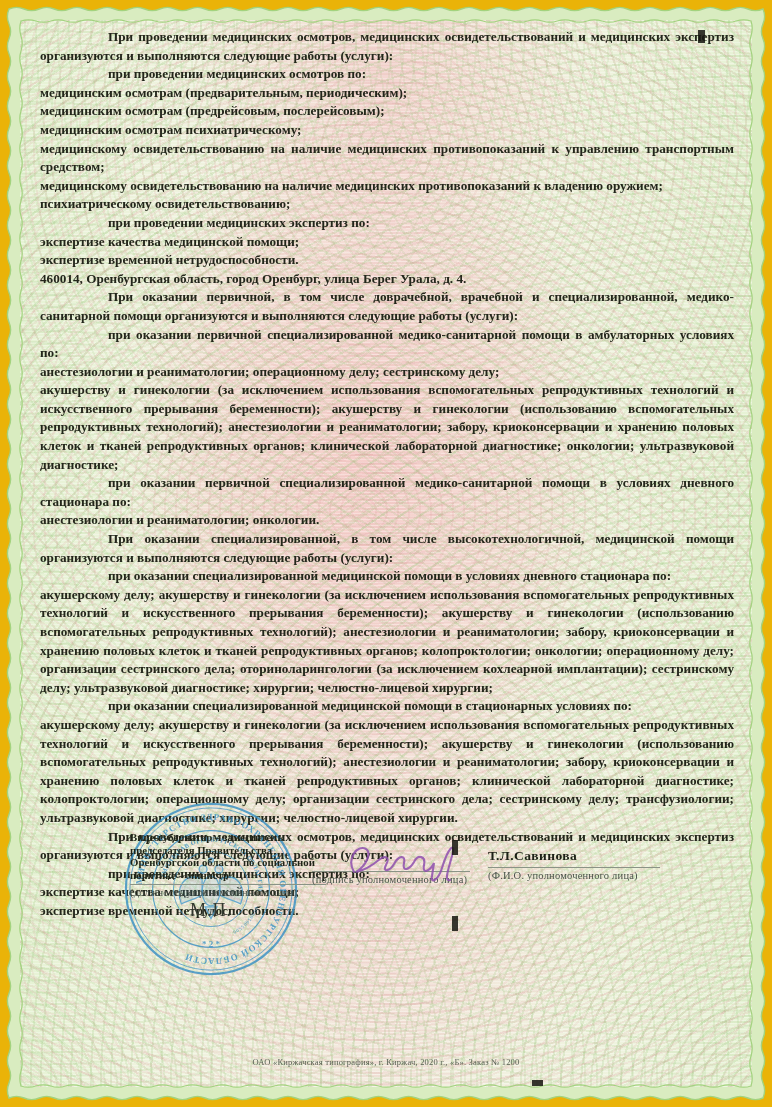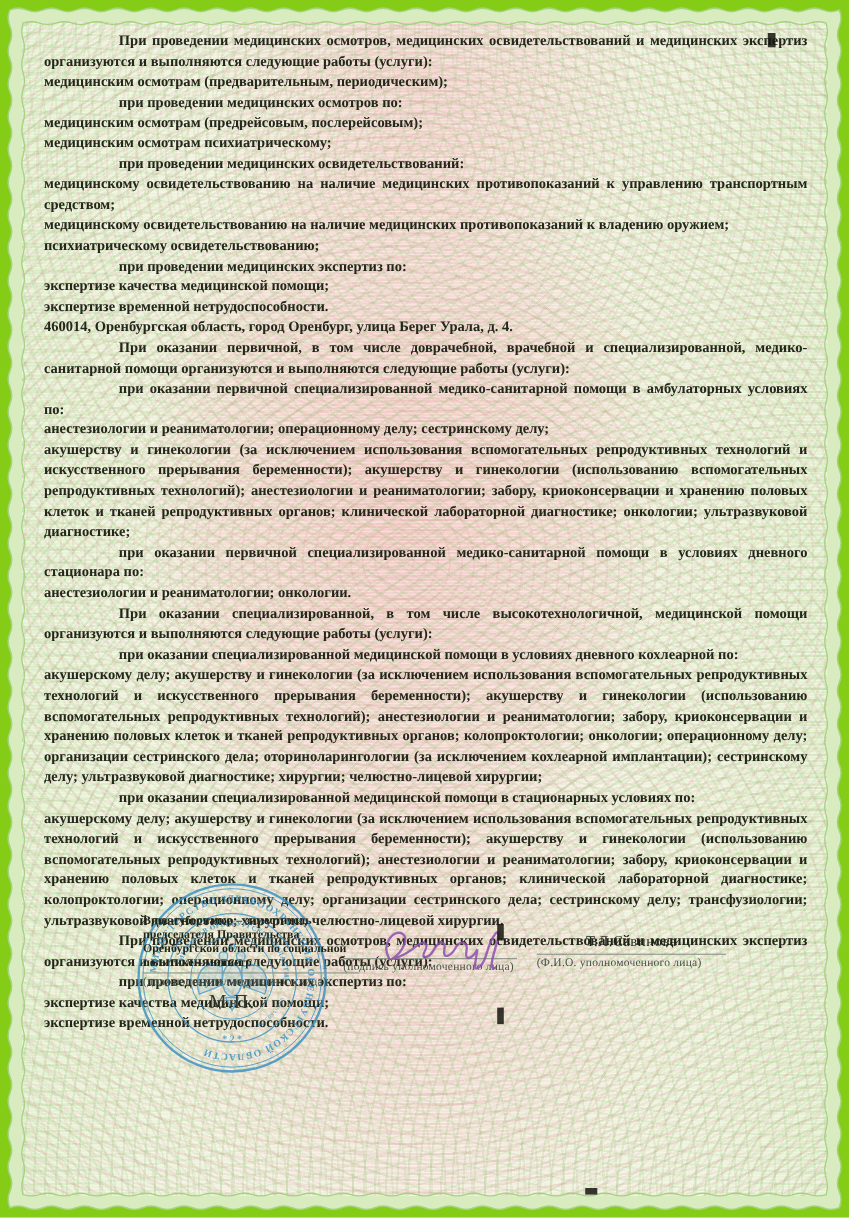--- a/index.html
+++ b/index.html
@@ -1,18 +1,18 @@
 <!DOCTYPE html>
 <html><head>
 <meta charset="utf-8">
 <style>
   html,body{margin:0;padding:0;}
   .page{
     position:relative; width:772px; height:1107px; overflow:hidden;
-    background:#84cc16;
+    background:#eab308;
     font-family:"Liberation Serif", serif;
   }
   svg.full{position:absolute; left:0; top:0; width:772px; height:1107px;}
   
   .doc-bg{
     position:absolute; left:20px; top:20px; right:20px; bottom:20px;
     background-color:#eef5e0;
     background-image:
       repeating-radial-gradient(circle at 50% 12%, rgba(216,150,150,0.14) 0 2px, rgba(255,255,255,0) 2px 9px),
       repeating-radial-gradient(circle at 47% 46%, rgba(210,140,140,0.13) 0 2px, rgba(255,255,255,0) 2px 11px),
@@ -41,21 +41,21 @@
   .sig-col{ position:absolute; }
   .official-title{
     font-size:10.8px; font-weight:bold; color:#1f2418; line-height:12.6px;
   }
   .sig-line{ border-bottom:1px solid #8a9386; height:0; margin-top:3px; }
   .sig-label{
     font-size:10.5px; color:#49524a; margin-top:2px;
     font-weight:normal; letter-spacing:0.2px;
   }
   .sig-name{
-    font-size:13.5px; font-weight:normal; color:#1c2016; text-align:center;
+    font-size:13.5px; font-weight:bold; color:#1c2016; 
     letter-spacing:0.4px;
   }
   .mp-mark{
     position:absolute; left:190px; top:900px; font-size:18px;
     color:#333a30; letter-spacing:1px;
   }
   .sig-ink{ position:absolute; left:338px; top:836px; width:134px; height:46px; }
   .stamp{ position:absolute; left:122px; top:800px; width:178px; height:178px; opacity:0.85; }
   .footer-note{
     position:absolute; left:0; right:0; top:1057px; text-align:center;
@@ -81,40 +81,39 @@
   <div class="doc-bg"></div>
 
   <svg class="full" aria-hidden="true">
     <path id="border-inner-line" fill="none" stroke="#a3d37f" stroke-width="1.2" d="M 21 21 Q 28.4 18.6 35.9 21.0 Q 43.3 23.4 50.8 21.0 Q 58.2 18.6 65.7 21.0 Q 73.1 23.4 80.6 21.0 Q 88.0 18.6 95.5 21.0 Q 102.9 23.4 110.4 21.0 Q 117.8 18.6 125.3 21.0 Q 132.7 23.4 140.2 21.0 Q 147.6 18.6 155.1 21.0 Q 162.5 23.4 170.0 21.0 Q 177.4 18.6 184.9 21.0 Q 192.3 23.4 199.8 21.0 Q 207.2 18.6 214.7 21.0 Q 222.1 23.4 229.6 21.0 Q 237.0 18.6 244.5 21.0 Q 251.9 23.4 259.4 21.0 Q 266.8 18.6 274.3 21.0 Q 281.7 23.4 289.2 21.0 Q 296.6 18.6 304.1 21.0 Q 311.5 23.4 319.0 21.0 Q 326.4 18.6 333.9 21.0 Q 341.3 23.4 348.8 21.0 Q 356.2 18.6 363.7 21.0 Q 371.1 23.4 378.6 21.0 Q 386.0 18.6 393.4 21.0 Q 400.9 23.4 408.3 21.0 Q 415.8 18.6 423.2 21.0 Q 430.7 23.4 438.1 21.0 Q 445.6 18.6 453.0 21.0 Q 460.5 23.4 467.9 21.0 Q 475.4 18.6 482.8 21.0 Q 490.3 23.4 497.7 21.0 Q 505.2 18.6 512.6 21.0 Q 520.1 23.4 527.5 21.0 Q 535.0 18.6 542.4 21.0 Q 549.9 23.4 557.3 21.0 Q 564.8 18.6 572.2 21.0 Q 579.7 23.4 587.1 21.0 Q 594.6 18.6 602.0 21.0 Q 609.5 23.4 616.9 21.0 Q 624.4 18.6 631.8 21.0 Q 639.3 23.4 646.7 21.0 Q 654.2 18.6 661.6 21.0 Q 669.1 23.4 676.5 21.0 Q 684.0 18.6 691.4 21.0 Q 698.9 23.4 706.3 21.0 Q 713.8 18.6 721.2 21.0 Q 728.7 23.4 736.1 21.0 Q 743.6 18.6 751.0 21.0 Q 753.4 28.5 751.0 36.0 Q 748.6 43.5 751.0 51.0 Q 753.4 58.5 751.0 66.0 Q 748.6 73.5 751.0 81.0 Q 753.4 88.5 751.0 96.0 Q 748.6 103.5 751.0 111.0 Q 753.4 118.5 751.0 126.0 Q 748.6 133.5 751.0 141.0 Q 753.4 148.5 751.0 156.0 Q 748.6 163.5 751.0 171.0 Q 753.4 178.5 751.0 186.0 Q 748.6 193.5 751.0 201.0 Q 753.4 208.5 751.0 216.0 Q 748.6 223.5 751.0 231.0 Q 753.4 238.5 751.0 246.0 Q 748.6 253.5 751.0 261.0 Q 753.4 268.5 751.0 276.0 Q 748.6 283.5 751.0 291.0 Q 753.4 298.5 751.0 306.0 Q 748.6 313.5 751.0 321.0 Q 753.4 328.5 751.0 336.0 Q 748.6 343.5 751.0 351.0 Q 753.4 358.5 751.0 366.0 Q 748.6 373.5 751.0 381.0 Q 753.4 388.5 751.0 396.0 Q 748.6 403.5 751.0 411.0 Q 753.4 418.5 751.0 426.0 Q 748.6 433.5 751.0 441.0 Q 753.4 448.5 751.0 456.0 Q 748.6 463.5 751.0 471.0 Q 753.4 478.5 751.0 486.0 Q 748.6 493.5 751.0 501.0 Q 753.4 508.5 751.0 516.0 Q 748.6 523.5 751.0 531.0 Q 753.4 538.5 751.0 546.0 Q 748.6 553.5 751.0 561.0 Q 753.4 568.5 751.0 576.0 Q 748.6 583.5 751.0 591.0 Q 753.4 598.5 751.0 606.0 Q 748.6 613.5 751.0 621.0 Q 753.4 628.5 751.0 636.0 Q 748.6 643.5 751.0 651.0 Q 753.4 658.5 751.0 666.0 Q 748.6 673.5 751.0 681.0 Q 753.4 688.5 751.0 696.0 Q 748.6 703.5 751.0 711.0 Q 753.4 718.5 751.0 726.0 Q 748.6 733.5 751.0 741.0 Q 753.4 748.5 751.0 756.0 Q 748.6 763.5 751.0 771.0 Q 753.4 778.5 751.0 786.0 Q 748.6 793.5 751.0 801.0 Q 753.4 808.5 751.0 816.0 Q 748.6 823.5 751.0 831.0 Q 753.4 838.5 751.0 846.0 Q 748.6 853.5 751.0 861.0 Q 753.4 868.5 751.0 876.0 Q 748.6 883.5 751.0 891.0 Q 753.4 898.5 751.0 906.0 Q 748.6 913.5 751.0 921.0 Q 753.4 928.5 751.0 936.0 Q 748.6 943.5 751.0 951.0 Q 753.4 958.5 751.0 966.0 Q 748.6 973.5 751.0 981.0 Q 753.4 988.5 751.0 996.0 Q 748.6 1003.5 751.0 1011.0 Q 753.4 1018.5 751.0 1026.0 Q 748.6 1033.5 751.0 1041.0 Q 753.4 1048.5 751.0 1056.0 Q 748.6 1063.5 751.0 1071.0 Q 753.4 1078.5 751.0 1086.0 Q 743.6 1088.4 736.1 1086.0 Q 728.7 1083.6 721.2 1086.0 Q 713.8 1088.4 706.3 1086.0 Q 698.9 1083.6 691.4 1086.0 Q 684.0 1088.4 676.5 1086.0 Q 669.1 1083.6 661.6 1086.0 Q 654.2 1088.4 646.7 1086.0 Q 639.3 1083.6 631.8 1086.0 Q 624.4 1088.4 616.9 1086.0 Q 609.5 1083.6 602.0 1086.0 Q 594.6 1088.4 587.1 1086.0 Q 579.7 1083.6 572.2 1086.0 Q 564.8 1088.4 557.3 1086.0 Q 549.9 1083.6 542.4 1086.0 Q 535.0 1088.4 527.5 1086.0 Q 520.1 1083.6 512.6 1086.0 Q 505.2 1088.4 497.7 1086.0 Q 490.3 1083.6 482.8 1086.0 Q 475.4 1088.4 467.9 1086.0 Q 460.5 1083.6 453.0 1086.0 Q 445.6 1088.4 438.1 1086.0 Q 430.7 1083.6 423.2 1086.0 Q 415.8 1088.4 408.3 1086.0 Q 400.9 1083.6 393.4 1086.0 Q 386.0 1088.4 378.6 1086.0 Q 371.1 1083.6 363.7 1086.0 Q 356.2 1088.4 348.8 1086.0 Q 341.3 1083.6 333.9 1086.0 Q 326.4 1088.4 319.0 1086.0 Q 311.5 1083.6 304.1 1086.0 Q 296.6 1088.4 289.2 1086.0 Q 281.7 1083.6 274.3 1086.0 Q 266.8 1088.4 259.4 1086.0 Q 251.9 1083.6 244.5 1086.0 Q 237.0 1088.4 229.6 1086.0 Q 222.1 1083.6 214.7 1086.0 Q 207.2 1088.4 199.8 1086.0 Q 192.3 1083.6 184.9 1086.0 Q 177.4 1088.4 170.0 1086.0 Q 162.5 1083.6 155.1 1086.0 Q 147.6 1088.4 140.2 1086.0 Q 132.7 1083.6 125.3 1086.0 Q 117.8 1088.4 110.4 1086.0 Q 102.9 1083.6 95.5 1086.0 Q 88.0 1088.4 80.6 1086.0 Q 73.1 1083.6 65.7 1086.0 Q 58.2 1088.4 50.8 1086.0 Q 43.3 1083.6 35.9 1086.0 Q 28.4 1088.4 21.0 1086.0 Q 18.6 1078.5 21.0 1071.0 Q 23.4 1063.5 21.0 1056.0 Q 18.6 1048.5 21.0 1041.0 Q 23.4 1033.5 21.0 1026.0 Q 18.6 1018.5 21.0 1011.0 Q 23.4 1003.5 21.0 996.0 Q 18.6 988.5 21.0 981.0 Q 23.4 973.5 21.0 966.0 Q 18.6 958.5 21.0 951.0 Q 23.4 943.5 21.0 936.0 Q 18.6 928.5 21.0 921.0 Q 23.4 913.5 21.0 906.0 Q 18.6 898.5 21.0 891.0 Q 23.4 883.5 21.0 876.0 Q 18.6 868.5 21.0 861.0 Q 23.4 853.5 21.0 846.0 Q 18.6 838.5 21.0 831.0 Q 23.4 823.5 21.0 816.0 Q 18.6 808.5 21.0 801.0 Q 23.4 793.5 21.0 786.0 Q 18.6 778.5 21.0 771.0 Q 23.4 763.5 21.0 756.0 Q 18.6 748.5 21.0 741.0 Q 23.4 733.5 21.0 726.0 Q 18.6 718.5 21.0 711.0 Q 23.4 703.5 21.0 696.0 Q 18.6 688.5 21.0 681.0 Q 23.4 673.5 21.0 666.0 Q 18.6 658.5 21.0 651.0 Q 23.4 643.5 21.0 636.0 Q 18.6 628.5 21.0 621.0 Q 23.4 613.5 21.0 606.0 Q 18.6 598.5 21.0 591.0 Q 23.4 583.5 21.0 576.0 Q 18.6 568.5 21.0 561.0 Q 23.4 553.5 21.0 546.0 Q 18.6 538.5 21.0 531.0 Q 23.4 523.5 21.0 516.0 Q 18.6 508.5 21.0 501.0 Q 23.4 493.5 21.0 486.0 Q 18.6 478.5 21.0 471.0 Q 23.4 463.5 21.0 456.0 Q 18.6 448.5 21.0 441.0 Q 23.4 433.5 21.0 426.0 Q 18.6 418.5 21.0 411.0 Q 23.4 403.5 21.0 396.0 Q 18.6 388.5 21.0 381.0 Q 23.4 373.5 21.0 366.0 Q 18.6 358.5 21.0 351.0 Q 23.4 343.5 21.0 336.0 Q 18.6 328.5 21.0 321.0 Q 23.4 313.5 21.0 306.0 Q 18.6 298.5 21.0 291.0 Q 23.4 283.5 21.0 276.0 Q 18.6 268.5 21.0 261.0 Q 23.4 253.5 21.0 246.0 Q 18.6 238.5 21.0 231.0 Q 23.4 223.5 21.0 216.0 Q 18.6 208.5 21.0 201.0 Q 23.4 193.5 21.0 186.0 Q 18.6 178.5 21.0 171.0 Q 23.4 163.5 21.0 156.0 Q 18.6 148.5 21.0 141.0 Q 23.4 133.5 21.0 126.0 Q 18.6 118.5 21.0 111.0 Q 23.4 103.5 21.0 96.0 Q 18.6 88.5 21.0 81.0 Q 23.4 73.5 21.0 66.0 Q 18.6 58.5 21.0 51.0 Q 23.4 43.5 21.0 36.0 Q 18.6 28.5 21.0 21.0 Z"></path>
   </svg>
 
   <div class="content">
 
     <div class="body-text" id="body-text">
         <div class="para ind">При проведении медицинских осмотров, медицинских освидетельствований и медицинских экспертиз организуются и выполняются следующие работы (услуги):</div>
+        <div class="para ind">при проведении медицинских осмотров по:</div>
         <div class="para">медицинским осмотрам (предварительным, периодическим);</div>
-        <div class="para ind">при проведении медицинских осмотров по:</div>
         <div class="para">медицинским осмотрам (предрейсовым, послерейсовым);</div>
         <div class="para">медицинским осмотрам психиатрическому;</div>
-        <div class="para ind">при проведении медицинских освидетельствований:</div>
         <div class="para">медицинскому освидетельствованию на наличие медицинских противопоказаний к управлению транспортным средством;</div>
         <div class="para">медицинскому освидетельствованию на наличие медицинских противопоказаний к владению оружием;</div>
         <div class="para">психиатрическому освидетельствованию;</div>
         <div class="para ind">при проведении медицинских экспертиз по:</div>
         <div class="para">экспертизе качества медицинской помощи;</div>
         <div class="para">экспертизе временной нетрудоспособности.</div>
         <div class="para gap">460014, Оренбургская область, город Оренбург, улица Берег Урала, д. 4.</div>
         <div class="para ind">При оказании первичной, в том числе доврачебной, врачебной и специализированной, медико-санитарной помощи организуются и выполняются следующие работы (услуги):</div>
         <div class="para ind">при оказании первичной специализированной медико-санитарной помощи в амбулаторных условиях по:</div>
         <div class="para">анестезиологии и реаниматологии; операционному делу; сестринскому делу;</div>
         <div class="para">акушерству и гинекологии (за исключением использования вспомогательных репродуктивных технологий и искусственного прерывания беременности); акушерству и гинекологии (использованию вспомогательных репродуктивных технологий); анестезиологии и реаниматологии; забору, криоконсервации и хранению половых клеток и тканей репродуктивных органов; клинической лабораторной диагностике; онкологии; ультразвуковой диагностике;</div>
         <div class="para ind">при оказании первичной специализированной медико-санитарной помощи в условиях дневного стационара по:</div>
         <div class="para">анестезиологии и реаниматологии; онкологии.</div>
         <div class="para ind">При оказании специализированной, в том числе высокотехнологичной, медицинской помощи организуются и выполняются следующие работы (услуги):</div>
-        <div class="para ind">при оказании специализированной медицинской помощи в условиях дневного кохлеарной по:</div>
+        <div class="para ind">при оказании специализированной медицинской помощи в условиях дневного стационара по:</div>
         <div class="para">акушерскому делу; акушерству и гинекологии (за исключением использования вспомогательных репродуктивных технологий и искусственного прерывания беременности); акушерству и гинекологии (использованию вспомогательных репродуктивных технологий); анестезиологии и реаниматологии; забору, криоконсервации и хранению половых клеток и тканей репродуктивных органов; колопроктологии; онкологии; операционному делу; организации сестринского дела; оториноларингологии (за исключением кохлеарной имплантации); сестринскому делу; ультразвуковой диагностике; хирургии; челюстно-лицевой хирургии;</div>
         <div class="para ind">при оказании специализированной медицинской помощи в стационарных условиях по:</div>
         <div class="para">акушерскому делу; акушерству и гинекологии (за исключением использования вспомогательных репродуктивных технологий и искусственного прерывания беременности); акушерству и гинекологии (использованию вспомогательных репродуктивных технологий); анестезиологии и реаниматологии; забору, криоконсервации и хранению половых клеток и тканей репродуктивных органов; клинической лабораторной диагностике; колопроктологии; операционному делу; организации сестринского дела; сестринскому делу; трансфузиологии; ультразвуковой диагностике; хирургии; челюстно-лицевой хирургии.</div>
         <div class="para ind">При проведении медицинских осмотров, медицинских освидетельствований и медицинских экспертиз организуются и выполняются следующие работы (услуги):</div>
         <div class="para ind">при проведении медицинских экспертиз по:</div>
         <div class="para">экспертизе качества медицинской помощи;</div>
         <div class="para">экспертизе временной нетрудоспособности.</div>
       </div>
 
     <svg class="stamp" viewBox="0 0 180 180">
@@ -171,20 +170,21 @@
                C84 39 92 35 96 27 L94 40
                C92 48 100 45 104 32 C110 12 118 4 114 20 C110 34 106 46 112 44" fill="none" stroke="#8e4fae" stroke-width="2.1" stroke-linecap="round" opacity="0.85"></path>
     </svg>
 
     <div class="sig-col" style="left:488px; top:848px; width:172px;">
       <div class="sig-name">Т.Л.Савинова</div>
       <div class="sig-line"></div>
       <div class="sig-label">(Ф.И.О. уполномоченного лица)</div>
     </div>
 
+    <div class="footer-note">ОАО «Киржачская типография», г. Киржач, 2020 г., «Б». Заказ № 1200</div>
 
     <div class="artifact a1"></div>
     <div class="artifact a2"></div>
     <div class="artifact a3"></div>
     <div class="artifact a4"></div>
 
   </div>
 </div>
 
 </body></html>

